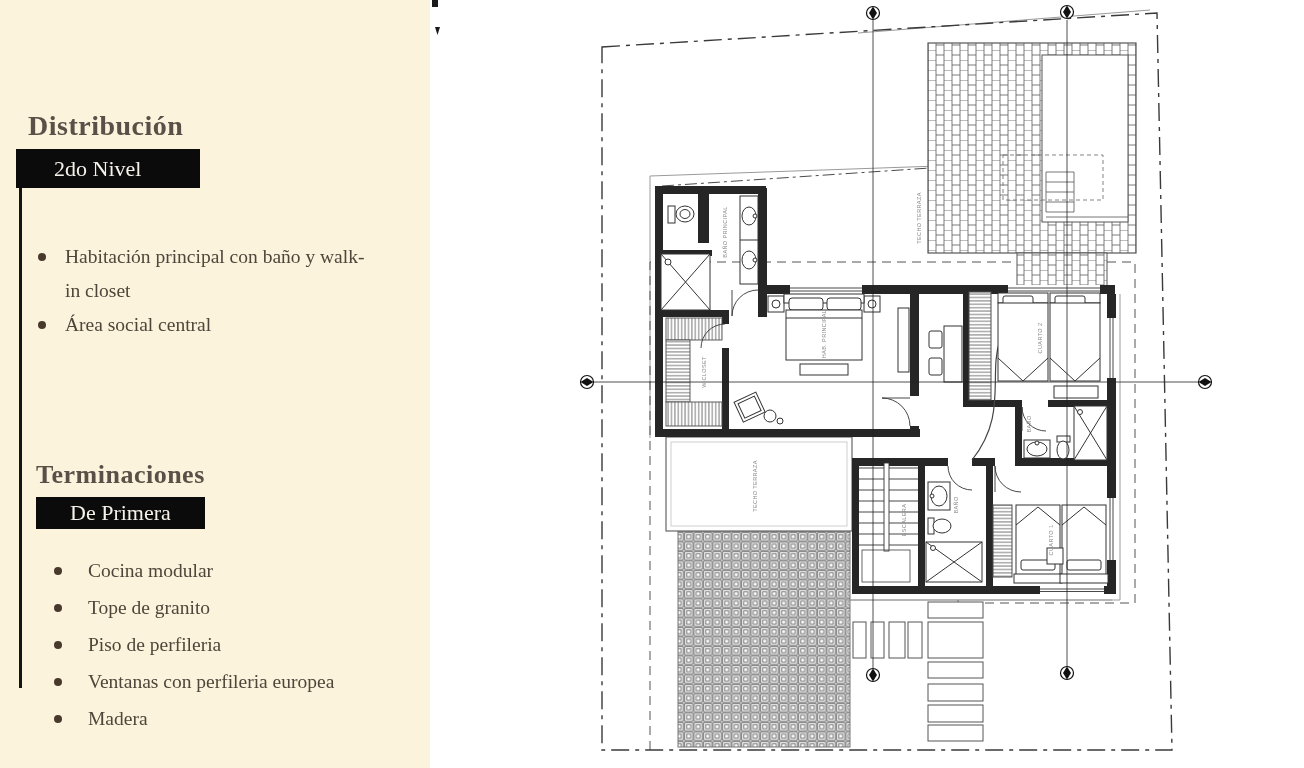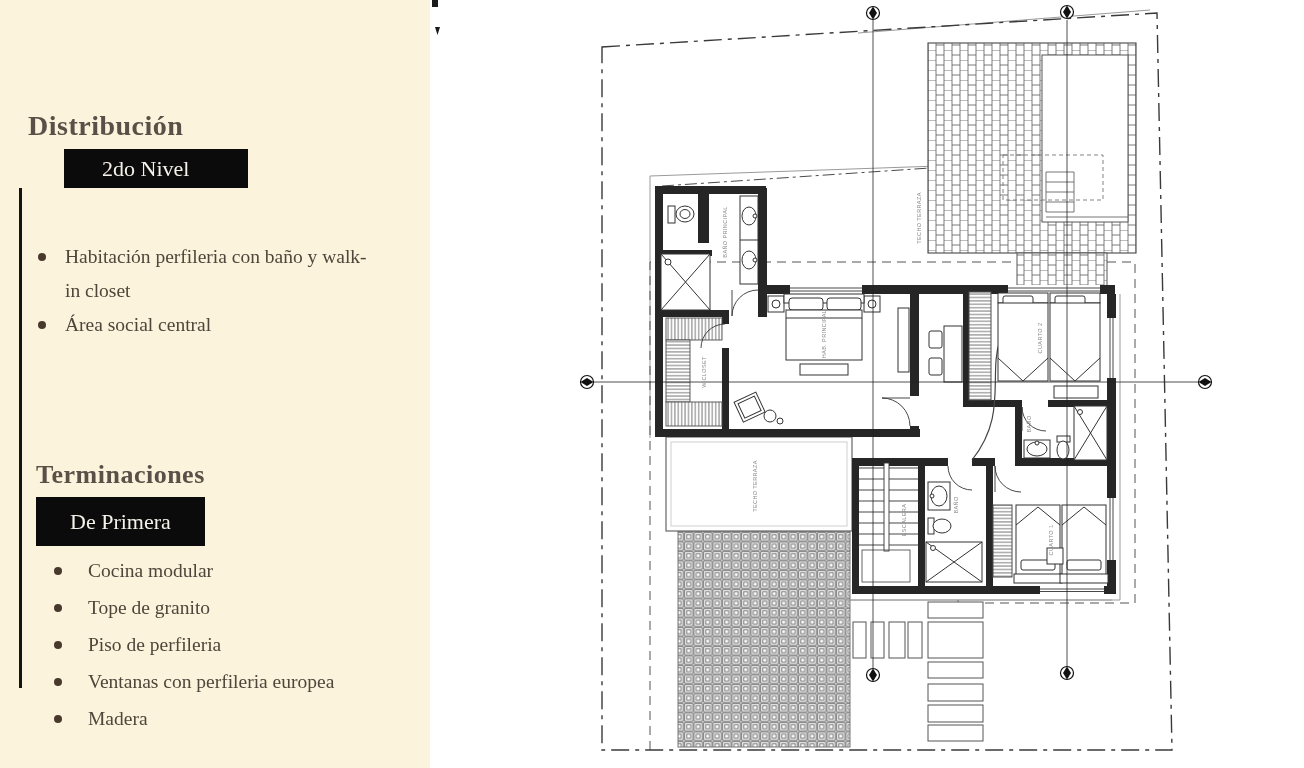--- a/index.html
+++ b/index.html
@@ -16,22 +16,22 @@
   .heading{
     position:absolute;left:28px;margin:0;font-weight:700;
     font-size:28px;letter-spacing:.5px;color:#5b5047;
   }
   #heading1{top:110px;}
   #heading2{top:460px;left:36px;font-size:26px;}
   .badge{
     position:absolute;background:#0b0b0b;color:#f6f2ea;
     font-size:22px;display:flex;align-items:center;
   }
-  #badge1{left:16px;top:149px;width:184px;height:39px;padding-left:38px;box-sizing:border-box;margin-left:48px;}
-  #badge2{left:36px;top:497px;width:169px;height:49px;padding-left:34px;box-sizing:border-box;}
+  #badge1{left:16px;top:149px;width:184px;height:39px;padding-left:38px;box-sizing:border-box;}
+  #badge2{left:36px;top:497px;width:169px;height:32px;padding-left:34px;box-sizing:border-box;}
   .vline{position:absolute;left:19px;top:188px;width:3px;height:500px;background:#141414;}
   ul.bullets{list-style:none;margin:0;padding:0;position:absolute;}
   #list1{left:36px;top:240px;width:340px;}
   #list1 li{position:relative;padding-left:29px;font-size:19.5px;line-height:34px;color:#4f453a;width:310px;}
   #list1 li::before{content:"";position:absolute;left:2px;top:13px;width:8px;height:8px;border-radius:50%;background:#49382c;}
   #list2{left:52px;top:552px;}
   #list2 li{position:relative;padding-left:36px;font-size:19.5px;line-height:37px;color:#4f453a;}
   #list2 li::before{content:"";position:absolute;left:2px;top:15px;width:8px;height:8px;border-radius:50%;background:#49382c;}
   
   .mark1{position:absolute;left:432px;top:0;width:6px;height:7px;background:#1a1a1a;}
@@ -43,21 +43,21 @@
 </head>
 <body>
 
 <div class="panel">
   <h2 class="heading" id="heading1">Distribución</h2>
   <div class="badge" id="badge1">
     <span>2do Nivel</span>
   </div>
   <div class="vline"></div>
   <ul class="bullets" id="list1">
-    <li>Habitación perfileria con baño y walk-in closet</li>
+    <li>Habitación principal con baño y walk-in closet</li>
     <li>Área social central</li>
   </ul>
 
   <h2 class="heading" id="heading2">Terminaciones</h2>
   <div class="badge" id="badge2">
     <span>De Primera</span>
   </div>
   <ul class="bullets" id="list2">
     <li>Cocina modular</li>
     <li>Tope de granito</li>

